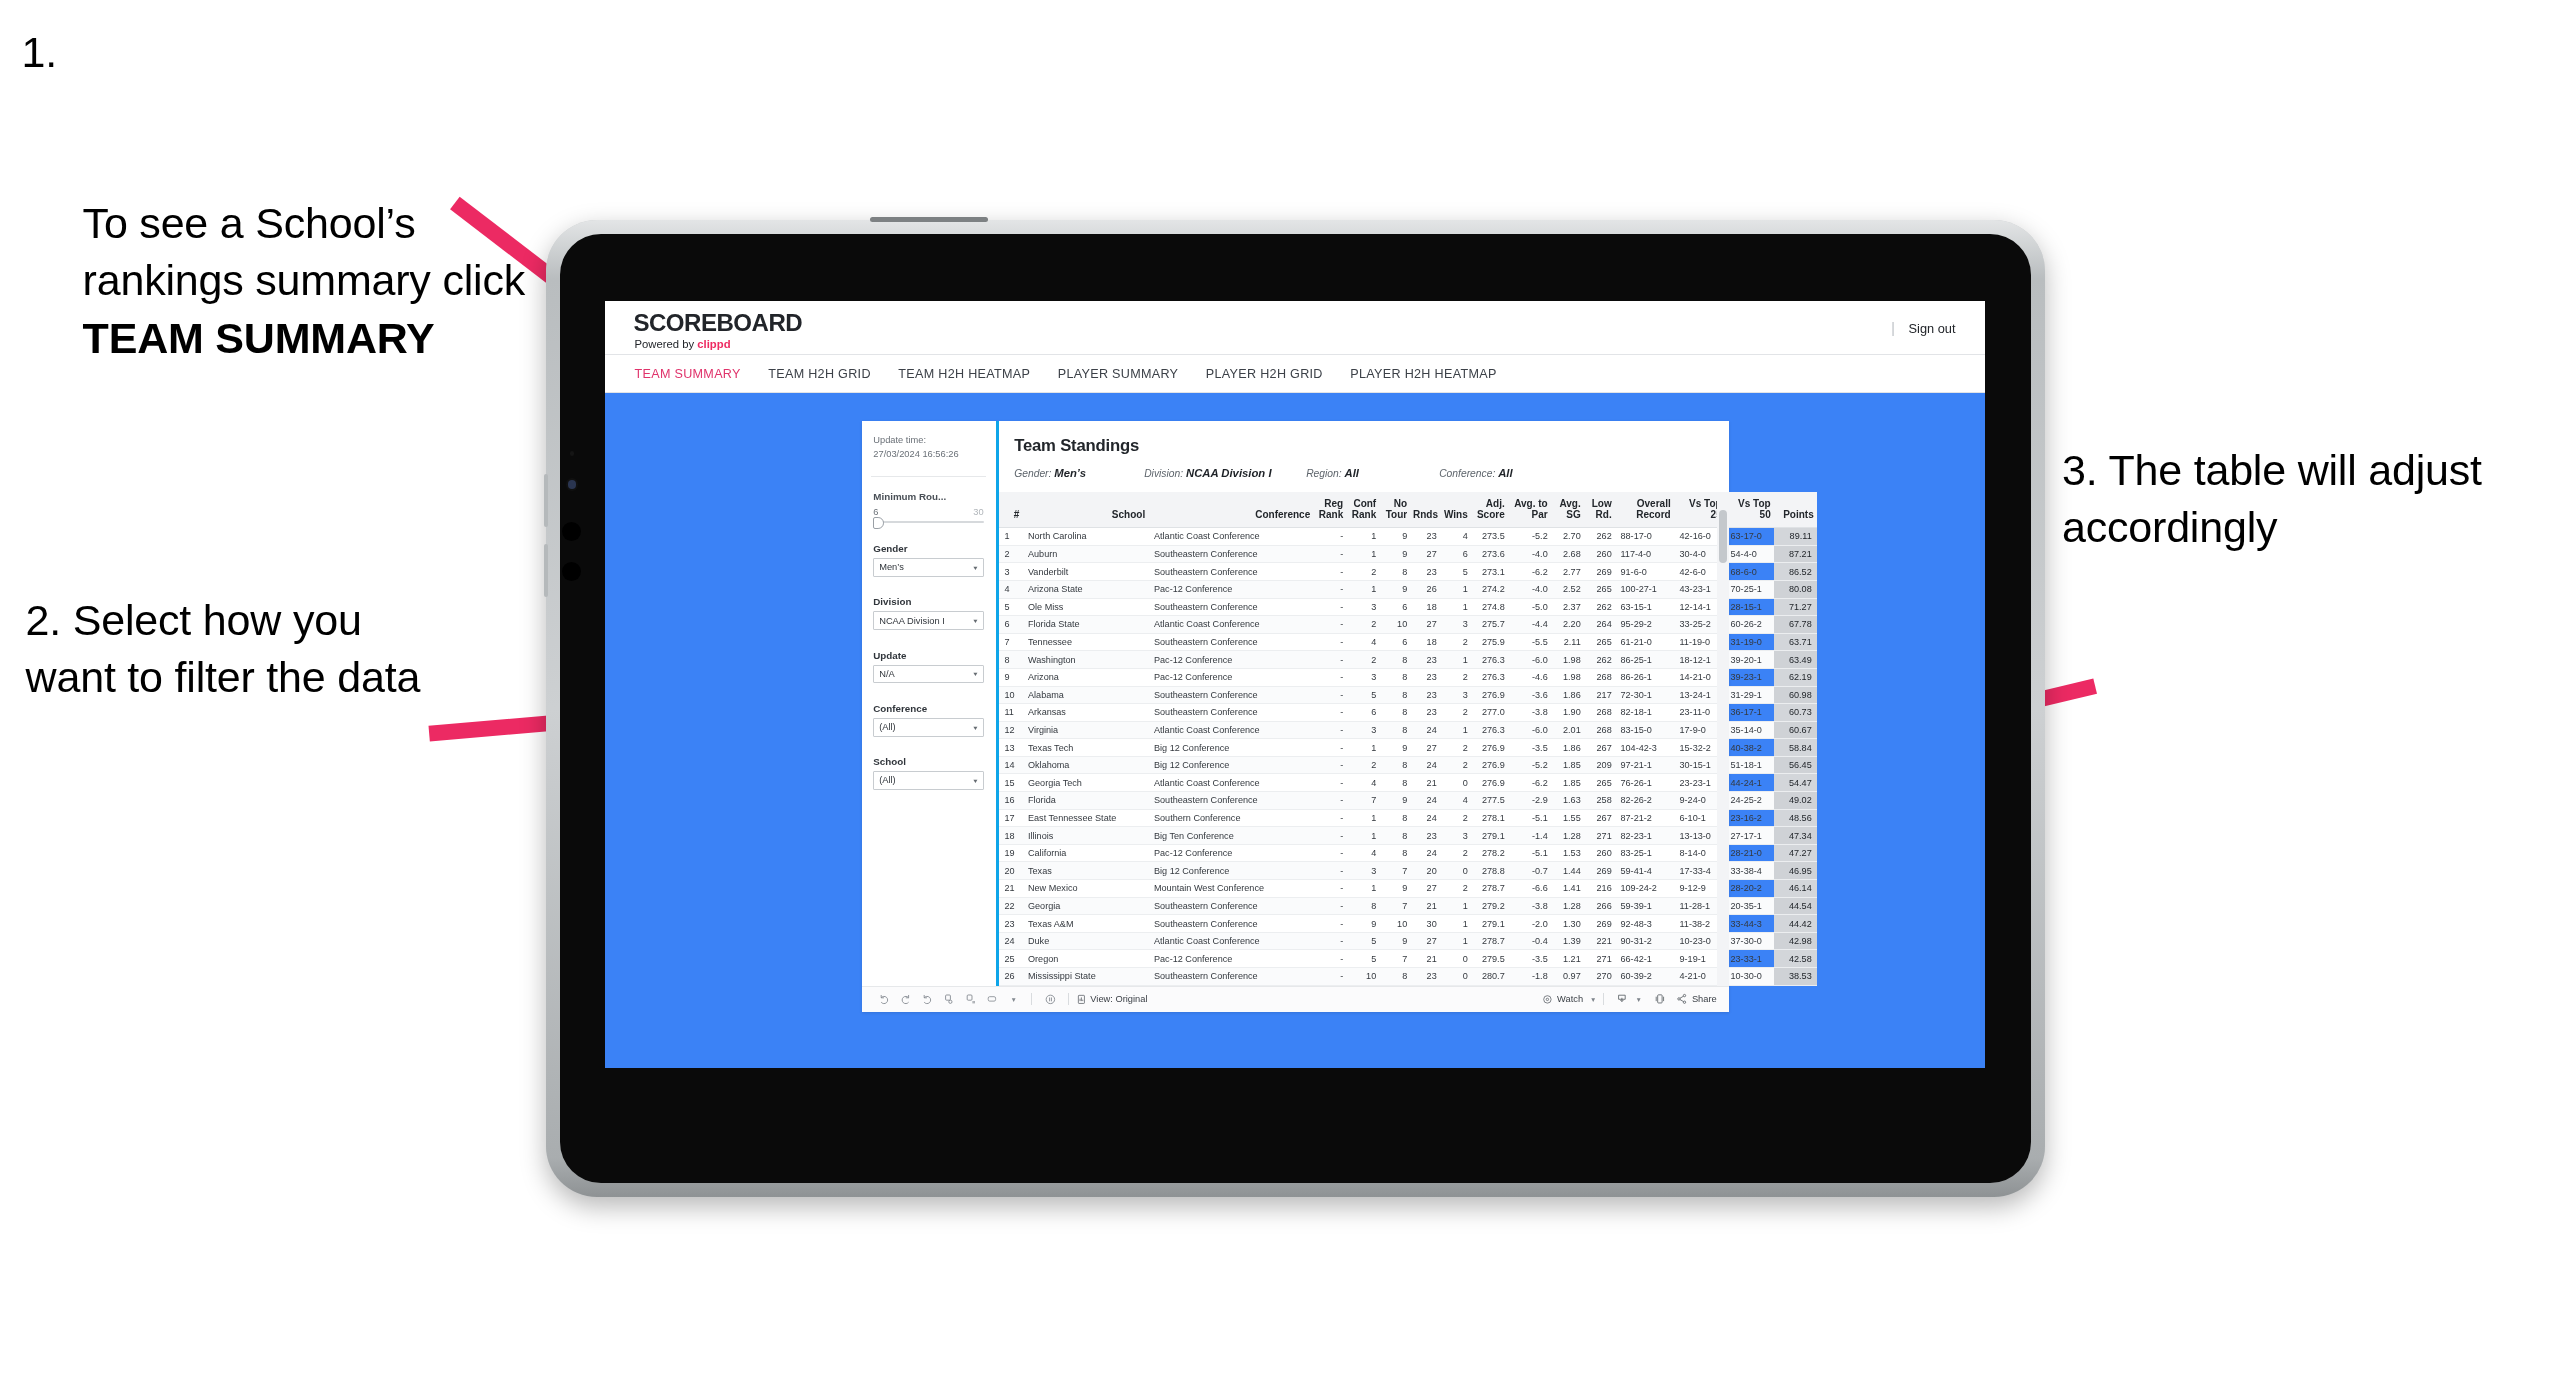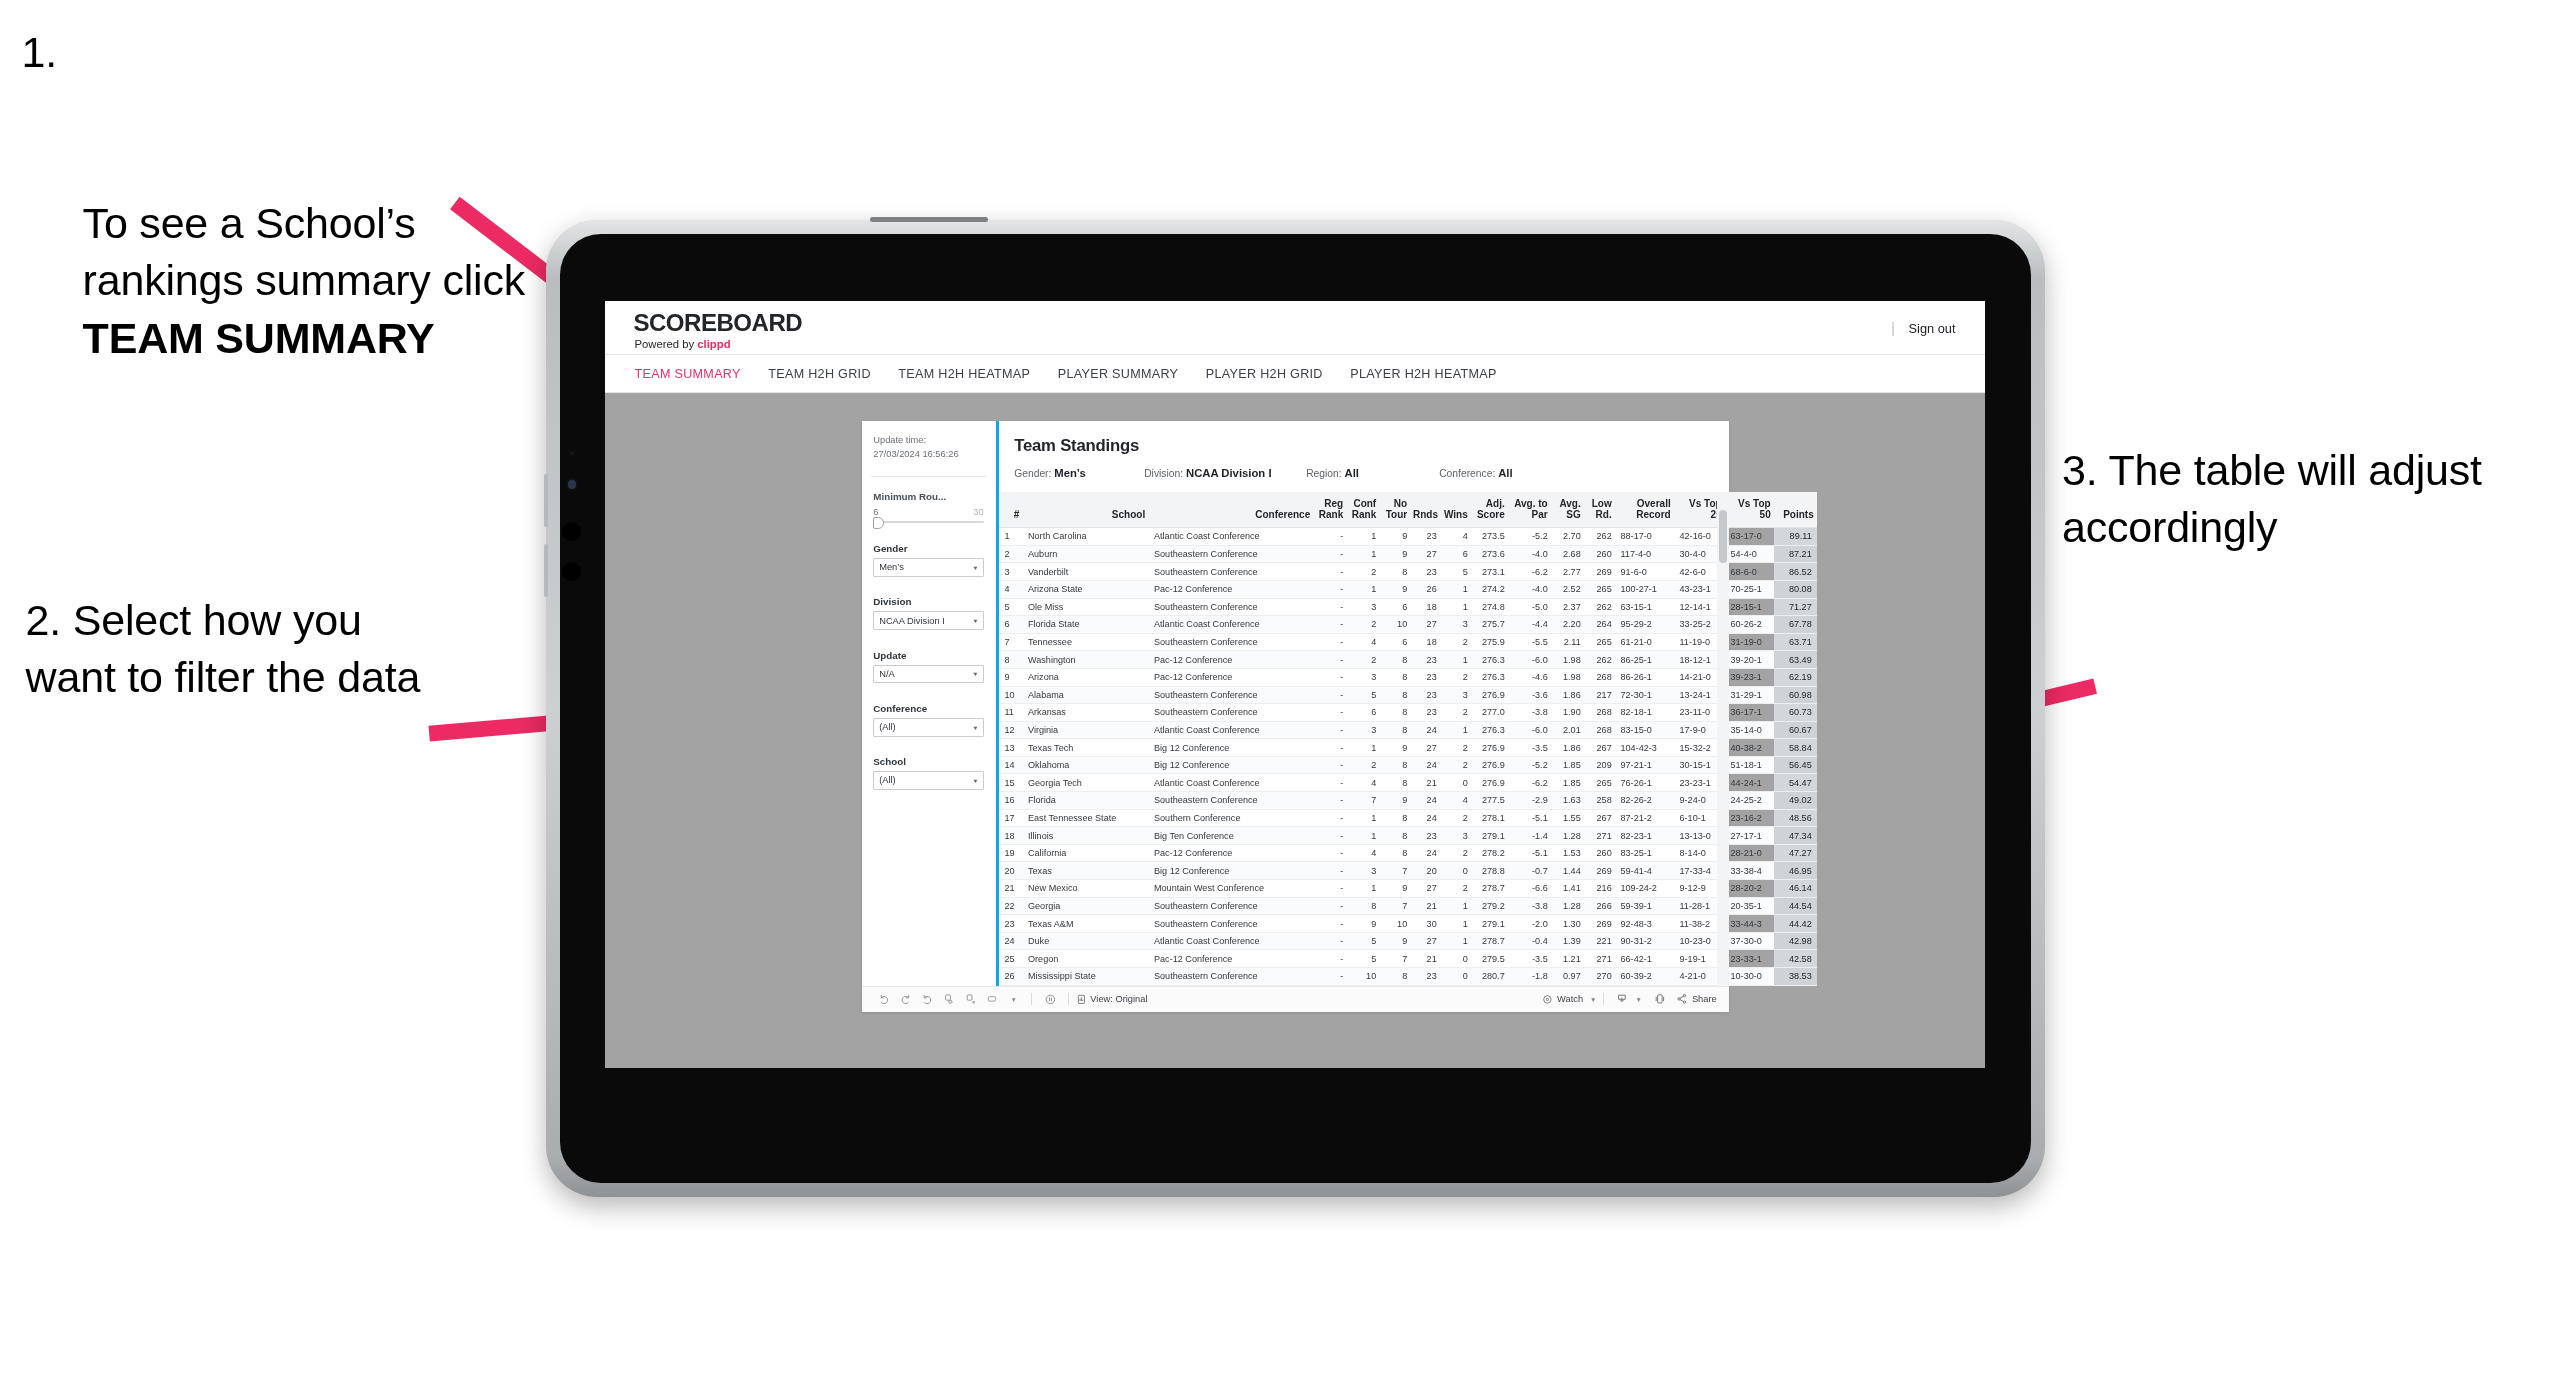--- a/index.html
+++ b/index.html
@@ -57,21 +57,21 @@
   .spk.s2{left:2px;top:328px;}
   .dot-tiny{position:absolute;width:4.9px;height:4.9px;border-radius:50%;background:#151515;left:9.8px;top:217px;}
   .btn-side{position:absolute;background:#b5b9bb;border-radius:2px;}
   .btn-v1{left:-2px;top:254px;width:3.9px;height:53px;}
   .btn-v2{left:-2px;top:324px;width:3.9px;height:53px;}
   .btn-top{left:324px;top:-2.9px;width:118px;height:4.9px;background:#7d8183;border-radius:2.9px;}
 
   
   .viewport{
     position:absolute;left:605px;top:301px;width:1380px;height:767px;
-    background:#a3a3a3;overflow:hidden;
+    background:#3b82f6;overflow:hidden;
   }
 
   
   .topnav{
     height:54px;background:#ffffff;display:flex;align-items:stretch;
     position:relative;
   }
   .brand{padding:5.9px 0 0 29.5px;display:flex;flex-direction:column;justify-content:center;width:157px;}
   .brand .logo{
     font-family:"Liberation Sans", sans-serif;
@@ -125,21 +125,21 @@
     height:16.7px;border:1px solid #c8ccd0;background:#fff;border-radius:1px;
     display:flex;align-items:center;justify-content:space-between;
     padding:0 3.9px 0 4.9px;font-size:9.3px;color:#30353b;cursor:pointer;
   }
   .sel .cv{font-size:6.9px;color:#666c72;transform:scaleY(.8);}
 
   
   .content{flex:1;display:flex;flex-direction:column;min-width:0;}
   .ctitle{font-size:16.7px;font-weight:700;color:#22262b;padding:15.7px 0 0 15.7px;letter-spacing:-0.2px;}
   .crit{display:flex;padding:10.8px 0 12.8px 15.7px;gap:0;}
-  .crit .it{font-size:10.3px;color:#5d646b;}
+  .crit .it{font-size:10.3px;color:#5d646b;font-style:italic;}
   .crit .it b{color:#1e2227;font-weight:700;font-size:11.3px;}
   .crit .i1{width:130px;} .crit .i2{width:162px;} .crit .i3{width:133px;}
 
   
   .tbl{width:100%;border-collapse:collapse;table-layout:fixed;font-size:9.1px;color:#34393f;}
   .tbl th{
     background:#f3f4f6;font-weight:700;color:#22262b;font-size:10px;
     padding:5.9px 2.9px 5.9px 2.9px;vertical-align:bottom;text-align:right;
     border-bottom:1px solid #dfe2e5;line-height:1.18;
   }

